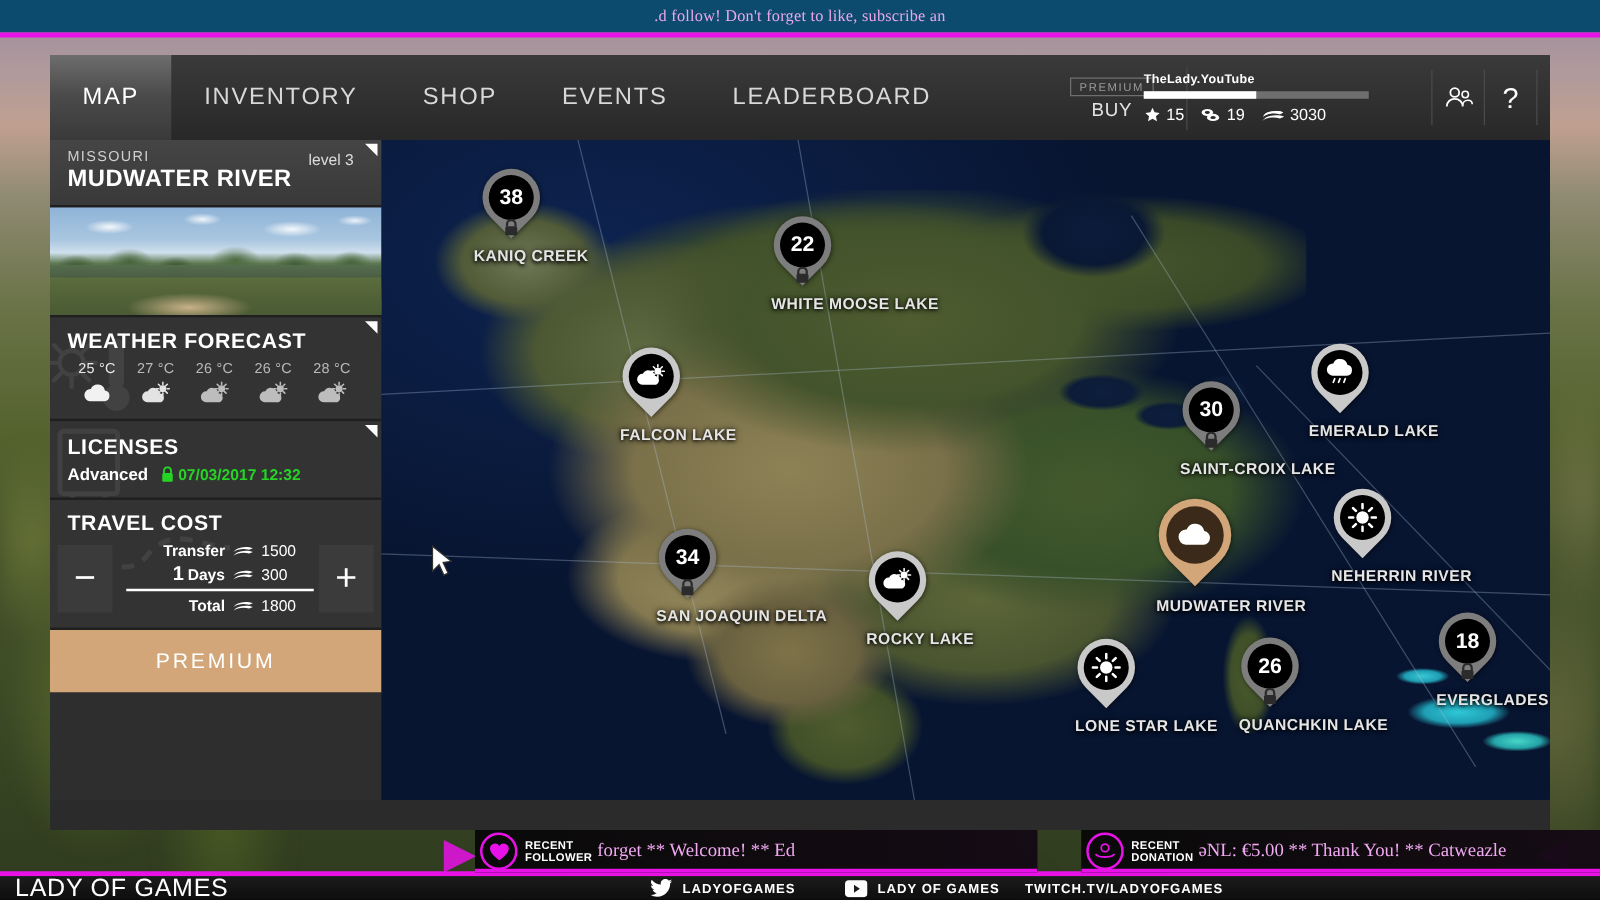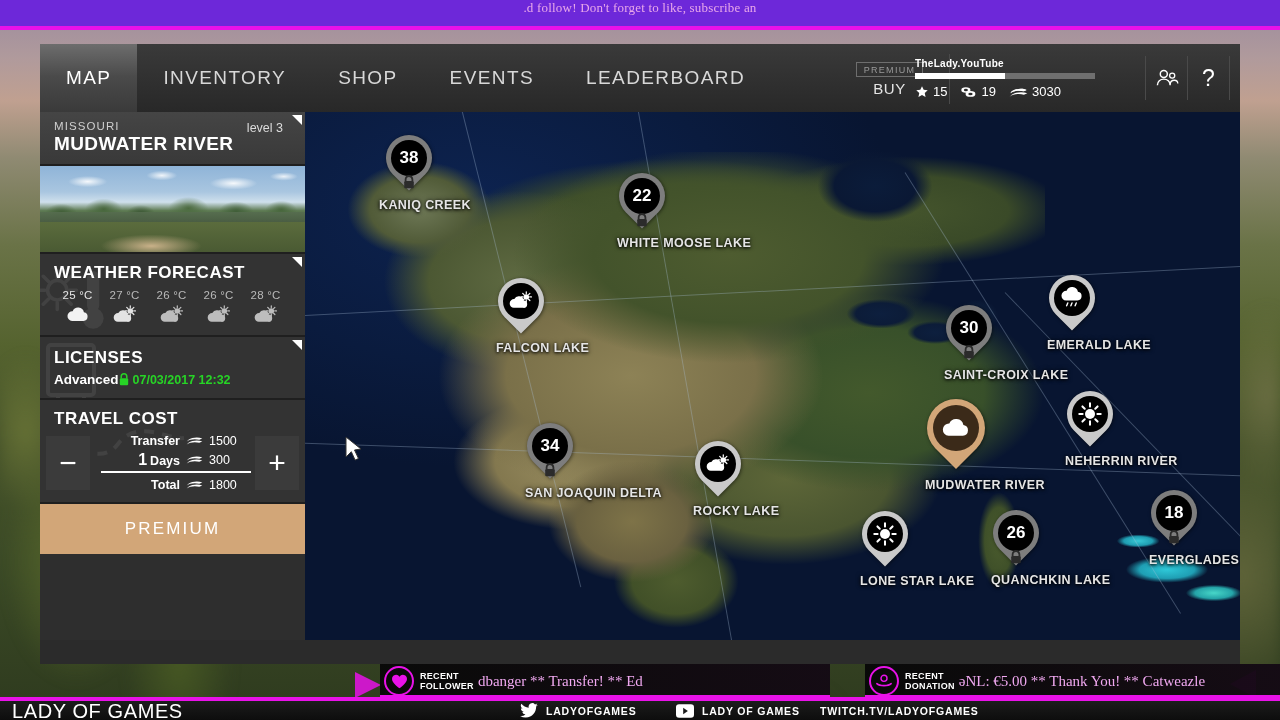--- a/index.html
+++ b/index.html
@@ -27,22 +27,22 @@
       radial-gradient(ellipse 140px 220px at 97% 80%, rgba(104,106,62,.8), transparent 62%),
       radial-gradient(ellipse 100px 180px at 88% 95%, rgba(80,88,44,.85), transparent 60%),
       radial-gradient(ellipse 80px 150px at 99% 55%, rgba(126,122,82,.55), transparent 62%),
       radial-gradient(ellipse 300px 90px at 50% 99%, rgba(46,56,28,.9), transparent 70%);
     filter: blur(6px);
   }
 
   
   #top-bar {
     position: absolute; left: 0; top: 0; width: 1280px; height: 26px;
-    background: #6d28d9; z-index: 40;
-    display: flex; justify-content: center;
+    background: #0c4a6e; z-index: 40;
+    display: flex; align-items: center; justify-content: center;
     overflow: hidden;
   }
   #top-bar-text {
     color: #e9a8ea; font-size: 13px; white-space: nowrap;
     font-family: "Liberation Serif", serif;
     letter-spacing: .2px;
   }
   #top-bar-rule {
     position: absolute; left: 0; top: 26px; width: 1280px; height: 4px;
     background: #e812e8; z-index: 41;
@@ -296,21 +296,21 @@
     display: flex; margin-top: 6px; position: relative; z-index: 2;
   }
   .wcell { width: 47px; text-align: center; }
   .wtemp { color: #e6e6e6; font-size: 11.5px; letter-spacing: .2px; }
   .wicon { margin-top: 2px; height: 24px; display: flex; align-items: center; justify-content: center; }
 
   #fish-panel, #lic-panel {
     padding: 11px 14px 11px; position: relative; overflow: hidden; background: #333333;
   }
   .panel-bgicon { position: absolute; left: -4px; top: 2px; opacity: .07; }
-  #lic-row { display: flex; align-items: center; margin-top: 4px; position: relative; z-index: 2; }
+  #lic-row { display: flex; align-items: center; gap: 10px; margin-top: 4px; position: relative; z-index: 2; }
   #lic-type { color: #ffffff; font-size: 13.5px; font-weight: bold; }
   #lic-date { color: #27d426; font-size: 12.5px; font-weight: bold; display: flex; align-items: center; gap: 4px; }
 
   #travel-panel { background: #333333; position: relative; overflow: hidden; }
   #travel-head { padding: 9px 14px 2px; }
   #travel-body {
     display: flex; align-items: center; padding: 0 6px 8px; position: relative; z-index: 2;
   }
   .step-btn {
     width: 46px; height: 54px; display: flex; align-items: center; justify-content: center;
@@ -822,21 +822,21 @@
   <div class="ticker" id="ticker-left">
     <div class="ticker-badge">
       <svg width="17" height="15" viewBox="0 0 20 18">
         <path d="M10 17S1 11.2 1 5.9A4.9 4.9 0 0110 3.3 4.9 4.9 0 0119 5.9C19 11.2 10 17 10 17z" fill="#e812e8"></path>
       </svg>
     </div>
     <div class="ticker-cap">
       <div>RECENT</div>
       <div>FOLLOWER</div>
     </div>
-    <div class="ticker-msg">dbanger  **  Transfer!   **  Ed</div>
+    <div class="ticker-msg">forget  **  Welcome!   **  Ed</div>
     <div class="ticker-rule"></div>
   </div>
 
   <div class="ticker" id="ticker-right">
     <div class="ticker-badge">
       <svg width="18" height="16" viewBox="0 0 20 18">
         <circle cx="10" cy="6" r="3.4" fill="none" stroke="#e812e8" stroke-width="1.6"></circle>
         <path d="M2 12c3 3 13 3 16 0" fill="none" stroke="#e812e8" stroke-width="1.8" stroke-linecap="round"></path>
       </svg>
     </div>

